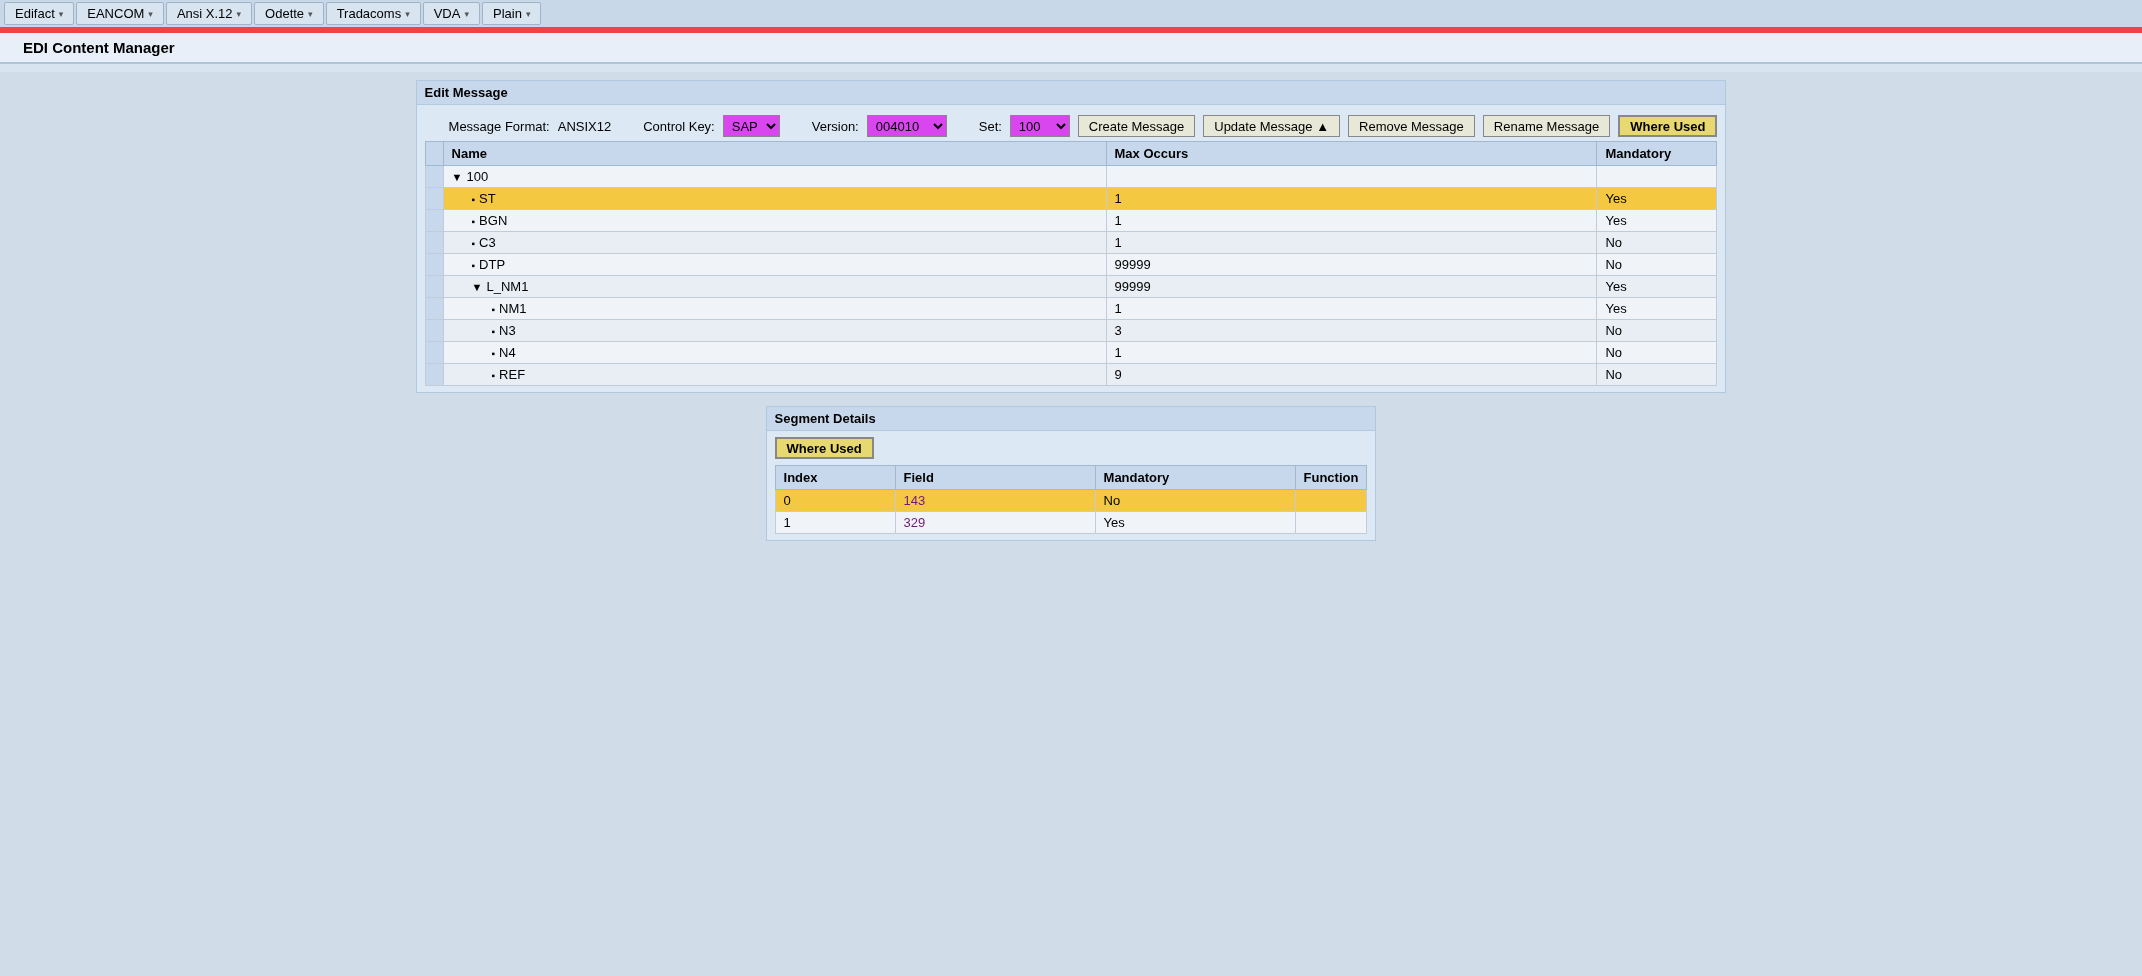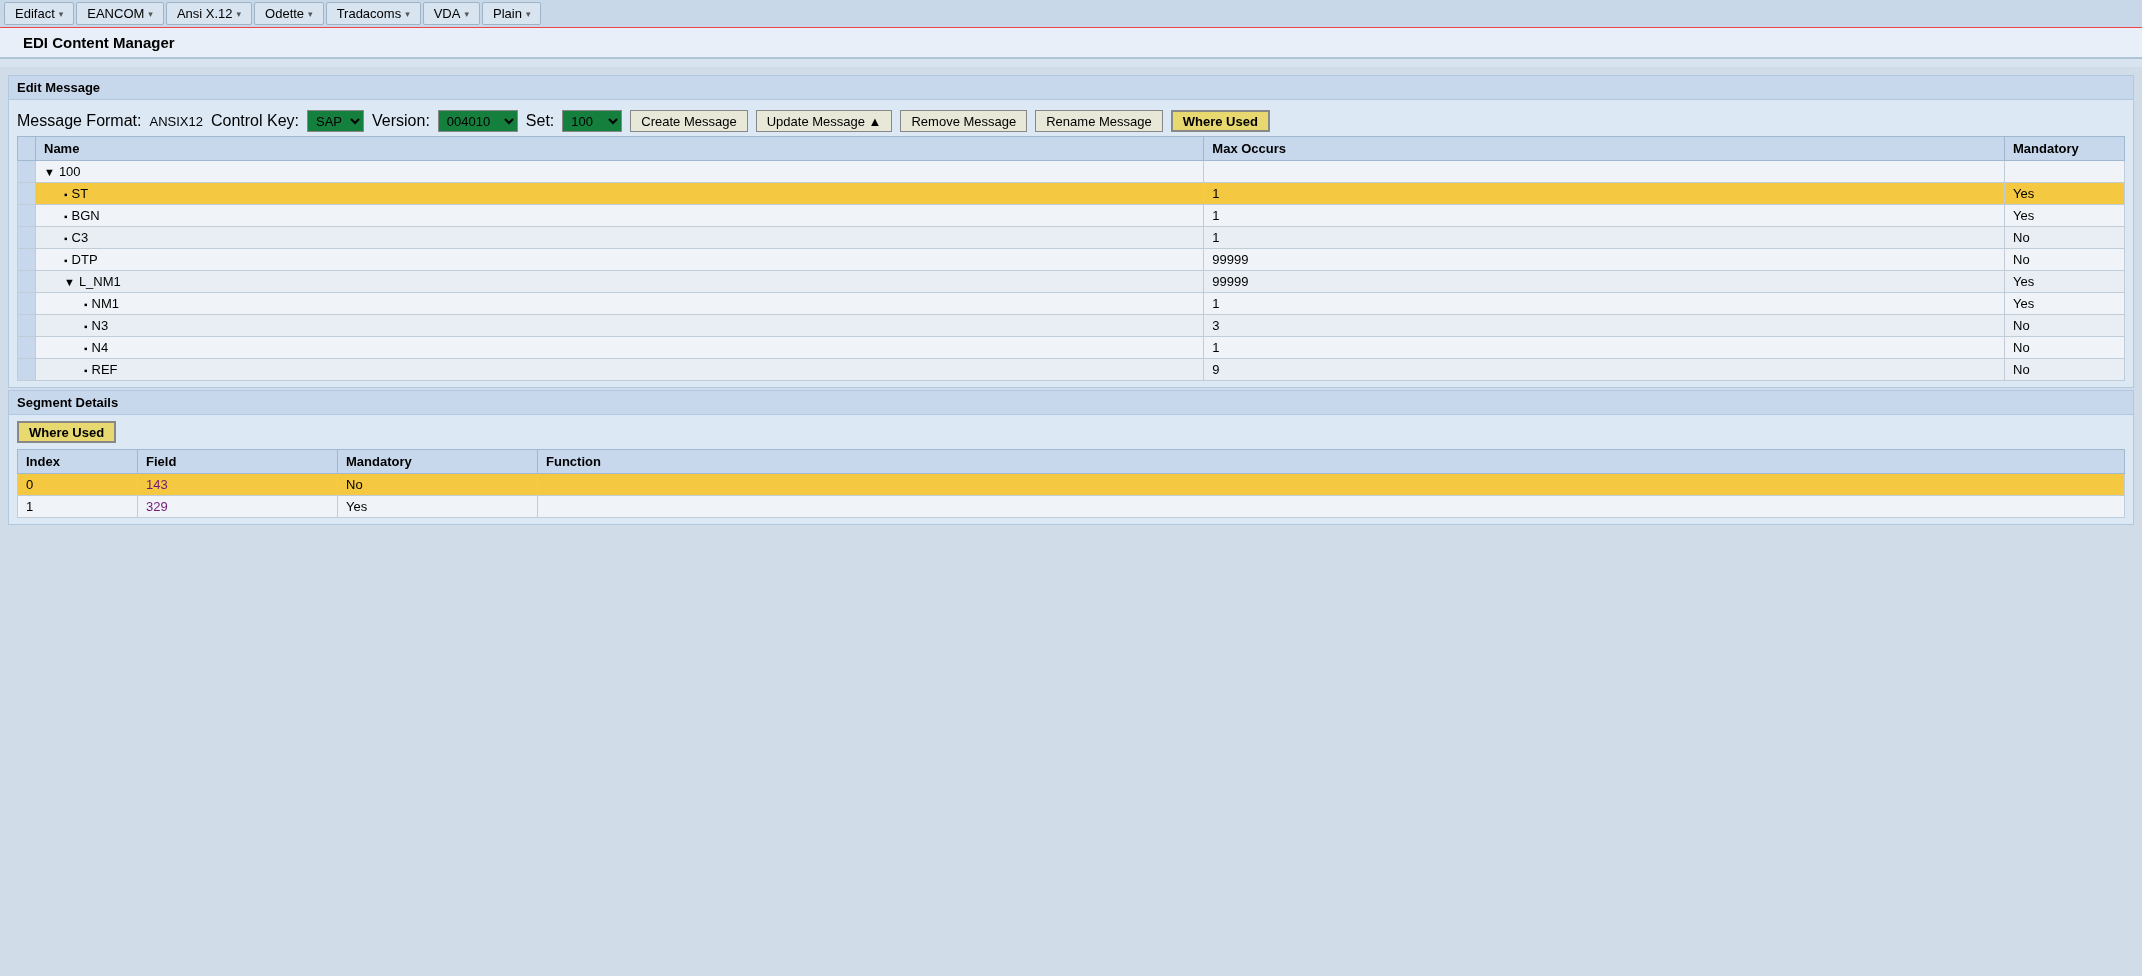--- a/index.html
+++ b/index.html
@@ -6,21 +6,21 @@
     body {
       font-family: Arial, Helvetica, sans-serif;
       font-size: 13px;
       background: #d0dce8;
       color: #000;
     }
     
     .top-menu {
       display: flex;
       background: #c8d8e8;
-      border-bottom: 1px solid #ef4444;
+      border-bottom: 6px solid #ef4444;
       padding: 2px 4px;
       gap: 2px;
     }
     .menu-item {
       padding: 3px 10px;
       background: #d8e4f0;
       border: 1px solid #a0b4c8;
       border-radius: 2px;
       cursor: pointer;
       font-size: 13px;
@@ -37,21 +37,22 @@
       font-size: 15px;
       font-weight: bold;
       border-bottom: 2px solid #b0c4d8;
     }
 
     
     .content-area {
       padding: 8px;
       display: flex;
       flex-direction: column;
-      gap: 2px;
+      gap: 13px;
+      align-items: center;
     }
 
     
     .section-panel {
       background: #dce8f4;
       border: 1px solid #b0c8e0;
     }
     .section-header {
       background: #c8d8ec;
       padding: 4px 8px;
@@ -64,30 +65,30 @@
     }
 
     
     .edit-toolbar {
       display: flex;
       align-items: center;
       gap: 8px;
       flex-wrap: wrap;
       padding: 4px 0;
     }
-    .field-label { font-size: 16px; }
+    .field-label { font-size: 13px; margin-left: 24px; }
     .field-value-static {
       font-size: 13px;
       font-weight: normal;
     }
     .toolbar-select {
       padding: 1px 4px;
       font-size: 13px;
       border: 1px solid #888;
-      background: #15803d;
+      background: #d946ef;
       height: 22px;
     }
     .toolbar-btn {
       padding: 2px 10px;
       font-size: 13px;
       border: 1px solid #888;
       background: #e8e8d8;
       cursor: pointer;
       height: 22px;
       white-space: nowrap;

